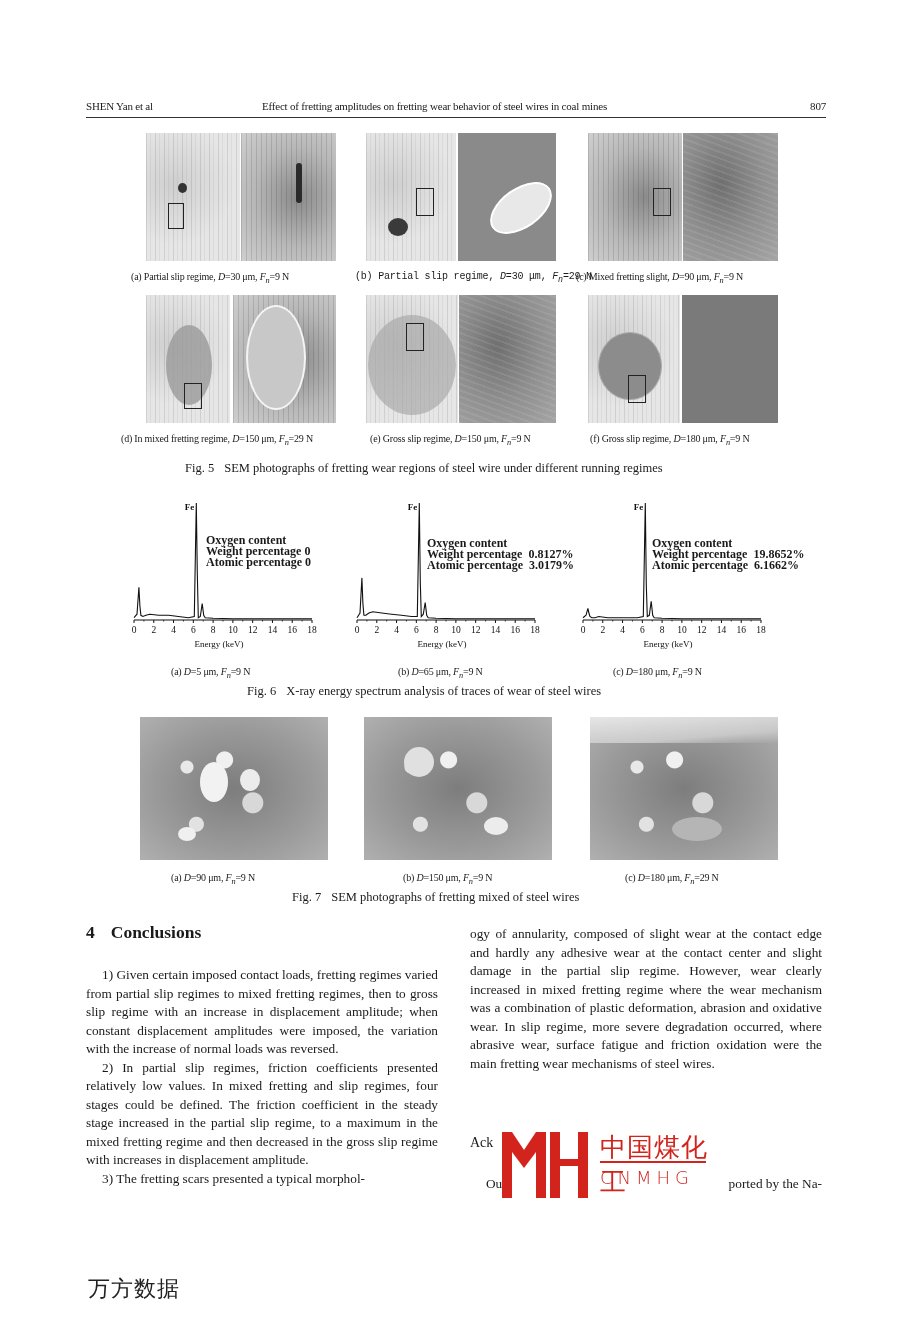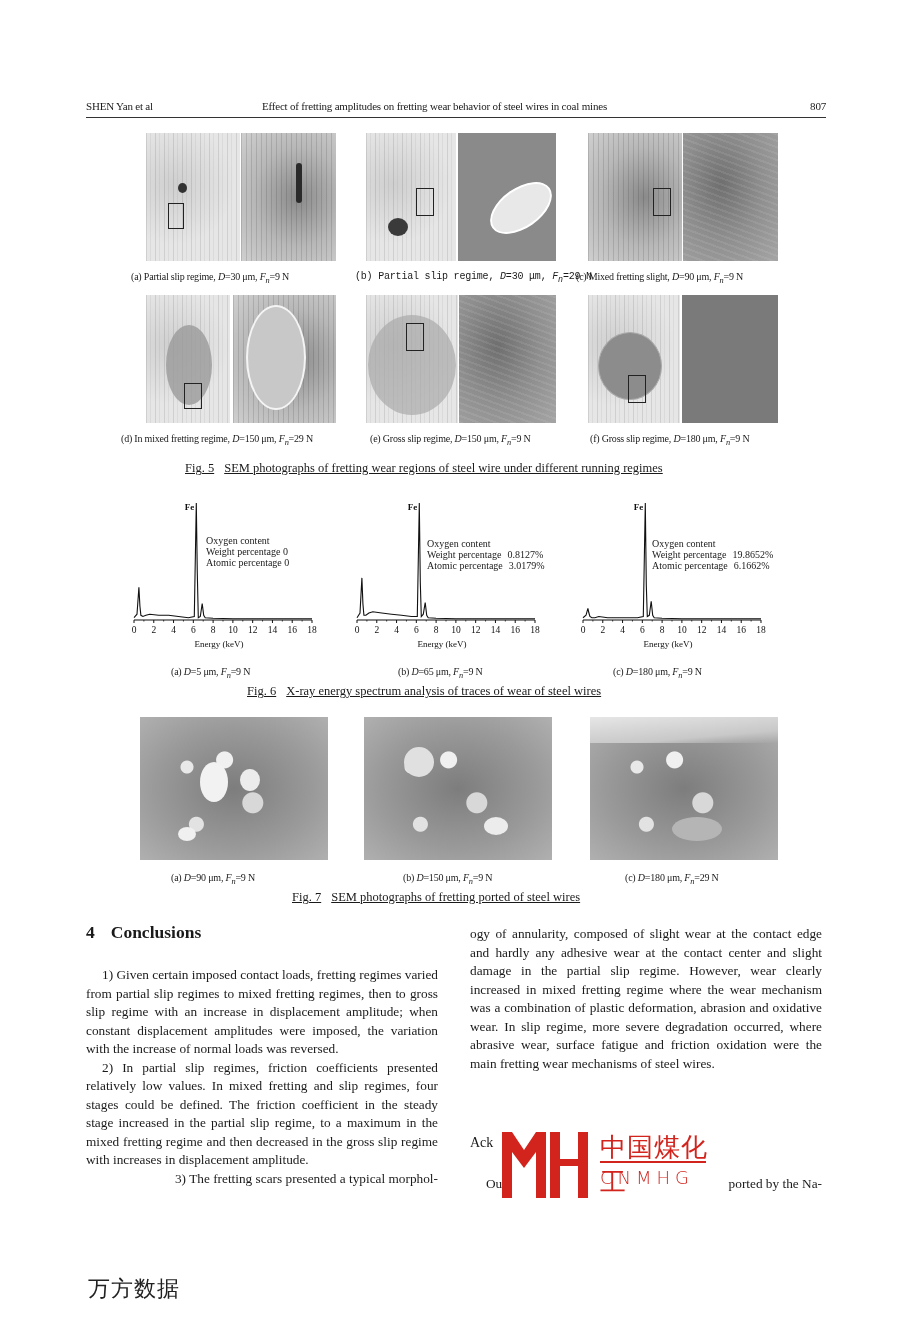--- a/index.html
+++ b/index.html
@@ -13,21 +13,21 @@
   .run-head .c { position: absolute; left: 176px; top: 0; }
   .run-head .r { position: absolute; right: 0; top: 0; }
   .run-rule { position: absolute; left: 86px; top: 117px; width: 740px; height: 1px; background: #333; }
 
   
   .photo { position: absolute; overflow: hidden; }
   .half { position: absolute; top: 0; height: 100%; }
   .sel-box { position: absolute; border: 1.3px solid #222; }
   .cap { position: absolute; font-size: 10px; white-space: nowrap; letter-spacing: -0.2px; }
   .cap i { font-style: italic; }
-  .figcap { position: absolute; font-size: 12.5px; white-space: nowrap; text-align: center; text-decoration: underline; }
+  .figcap { position: absolute; font-size: 12.5px; white-space: nowrap; text-align: center; }
   .figcap .num { margin-right: 10px; }
 
   
   .tex-light { background:
       repeating-linear-gradient(90deg, rgba(0,0,0,0.10) 0 1px, transparent 1px 4px, rgba(0,0,0,0.05) 4px 5px, transparent 5px 9px),
       radial-gradient(circle at 30% 40%, #cfcfcf 0, #e6e6e6 60%),
       #dcdcdc; }
   .tex-mid { background:
       repeating-linear-gradient(90deg, rgba(0,0,0,0.12) 0 1px, transparent 1px 5px),
       radial-gradient(ellipse at 60% 50%, #8a8a8a 0, #b8b8b8 55%, #cfcfcf 100%); }
@@ -38,21 +38,21 @@
       radial-gradient(circle at 25% 35%, #e8e8e8 0 6px, transparent 7px),
       radial-gradient(circle at 45% 30%, #f0f0f0 0 8px, transparent 9px),
       radial-gradient(circle at 60% 60%, #d8d8d8 0 10px, transparent 11px),
       radial-gradient(circle at 30% 75%, #e2e2e2 0 7px, transparent 8px),
       radial-gradient(ellipse at 50% 50%, #7d7d7d 0, #9a9a9a 60%, #b0b0b0 100%); }
   .blob { position: absolute; border-radius: 50%; }
 
   
   .spec { position: absolute; width: 210px; height: 160px; }
   .spec svg { position: absolute; left: 0; top: 0; overflow: visible; }
-  .spec .ox { position: absolute; font-size: 10px; line-height: 11px; white-space: nowrap; }
+  .spec .ox { position: absolute; font-size: 12px; line-height: 11px; white-space: nowrap; font-weight: bold; }
   .spec .ox span.v { display: inline-block; margin-left: 6px; }
 
   
   .section-h { position: absolute; left: 86px; top: 922px; font-family: "Liberation Serif", serif;
     font-weight: bold; font-size: 17.5px; }
   .section-h .n { margin-right: 16px; }
   .col { position: absolute; width: 352px; font-size: 13.3px; line-height: 18.5px; text-align: justify; }
   .col p { text-indent: 0; }
   .col p.ind { text-indent: 16px; }
   .ack-h { position: absolute; left: 470px; top: 1135px; font-weight: normal; font-size: 14px; }
@@ -308,32 +308,32 @@
     <span>(a) </span><i>D</i><span>=90 μm, </span><i>F</i><sub><i>n</i></sub><span>=9 N</span>
   </div>
   <div class="cap" style="left:403px;top:872px;">
     <span>(b) </span><i>D</i><span>=150 μm, </span><i>F</i><sub><i>n</i></sub><span>=9 N</span>
   </div>
   <div class="cap" style="left:625px;top:872px;">
     <span>(c) </span><i>D</i><span>=180 μm, </span><i>F</i><sub><i>n</i></sub><span>=29 N</span>
   </div>
 
   <div class="figcap" style="left:292px;top:890px;">
-    <span class="num">Fig. 7</span><span>SEM photographs of fretting ported of steel wires</span>
+    <span class="num">Fig. 7</span><span>SEM photographs of fretting mixed of steel wires</span>
   </div>
 </div>
 
 <div class="section-h">
   <span class="n">4</span><span>Conclusions</span>
 </div>
 
 <div class="col" style="left:86px;top:966px;">
   <p class="ind">1) Given certain imposed contact loads, fretting regimes varied from partial slip regimes to mixed fretting regimes, then to gross slip regime with an increase in displacement amplitude; when constant displacement amplitudes were imposed, the variation with the increase of normal loads was reversed.</p>
   <p class="ind">2) In partial slip regimes, friction coefficients presented relatively low values. In mixed fretting and slip regimes, four stages could be defined. The friction coefficient in the steady stage increased in the partial slip regime, to a maximum in the mixed fretting regime and then decreased in the gross slip regime with increases in displacement amplitude.</p>
-  <p class="ind" style="text-align:right;font-family:Liberation Serif, serif;">3) The fretting scars presented a typical morphol-</p>
+  <p class="ind" style="text-align:left;font-family:Liberation Serif, serif;">3) The fretting scars presented a typical morphol-</p>
 </div>
 
 <div class="col" style="left:470px;top:925px;">
   <p>ogy of annularity, composed of slight wear at the contact edge and hardly any adhesive wear at the contact center and slight damage in the partial slip regime. However, wear clearly increased in mixed fretting regime where the wear mechanism was a combination of plastic deformation, abrasion and oxidative wear. In slip regime, more severe degradation occurred, where abrasive wear, surface fatigue and friction oxidation were the main fretting wear mechanisms of steel wires.</p>
 </div>
 
 <div class="ack-h">Ack</div>
 
 <div class="col" style="left:470px;top:1175px;">
   <div style="position:relative;height:18.5px;">

